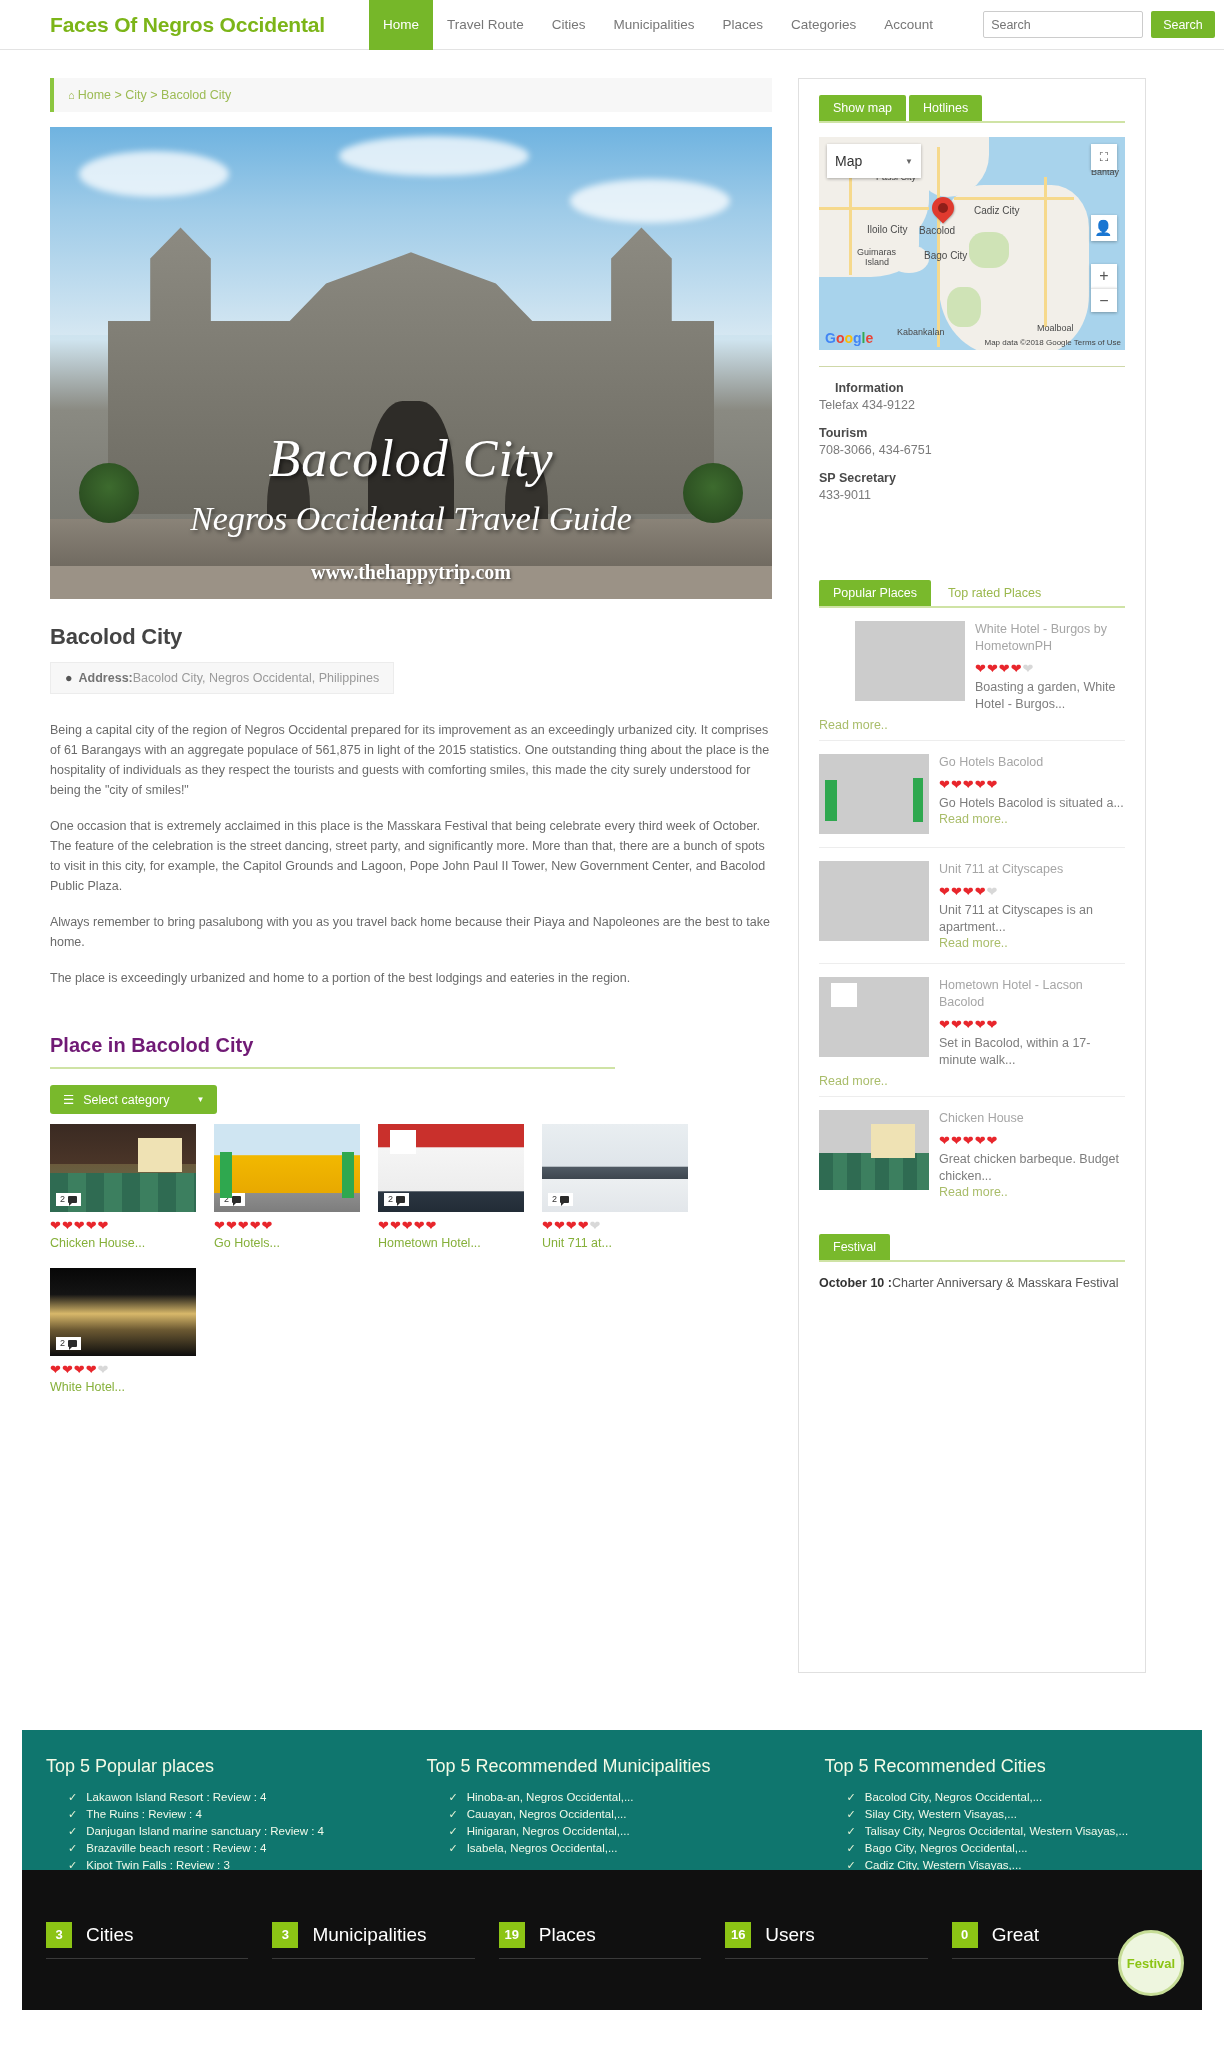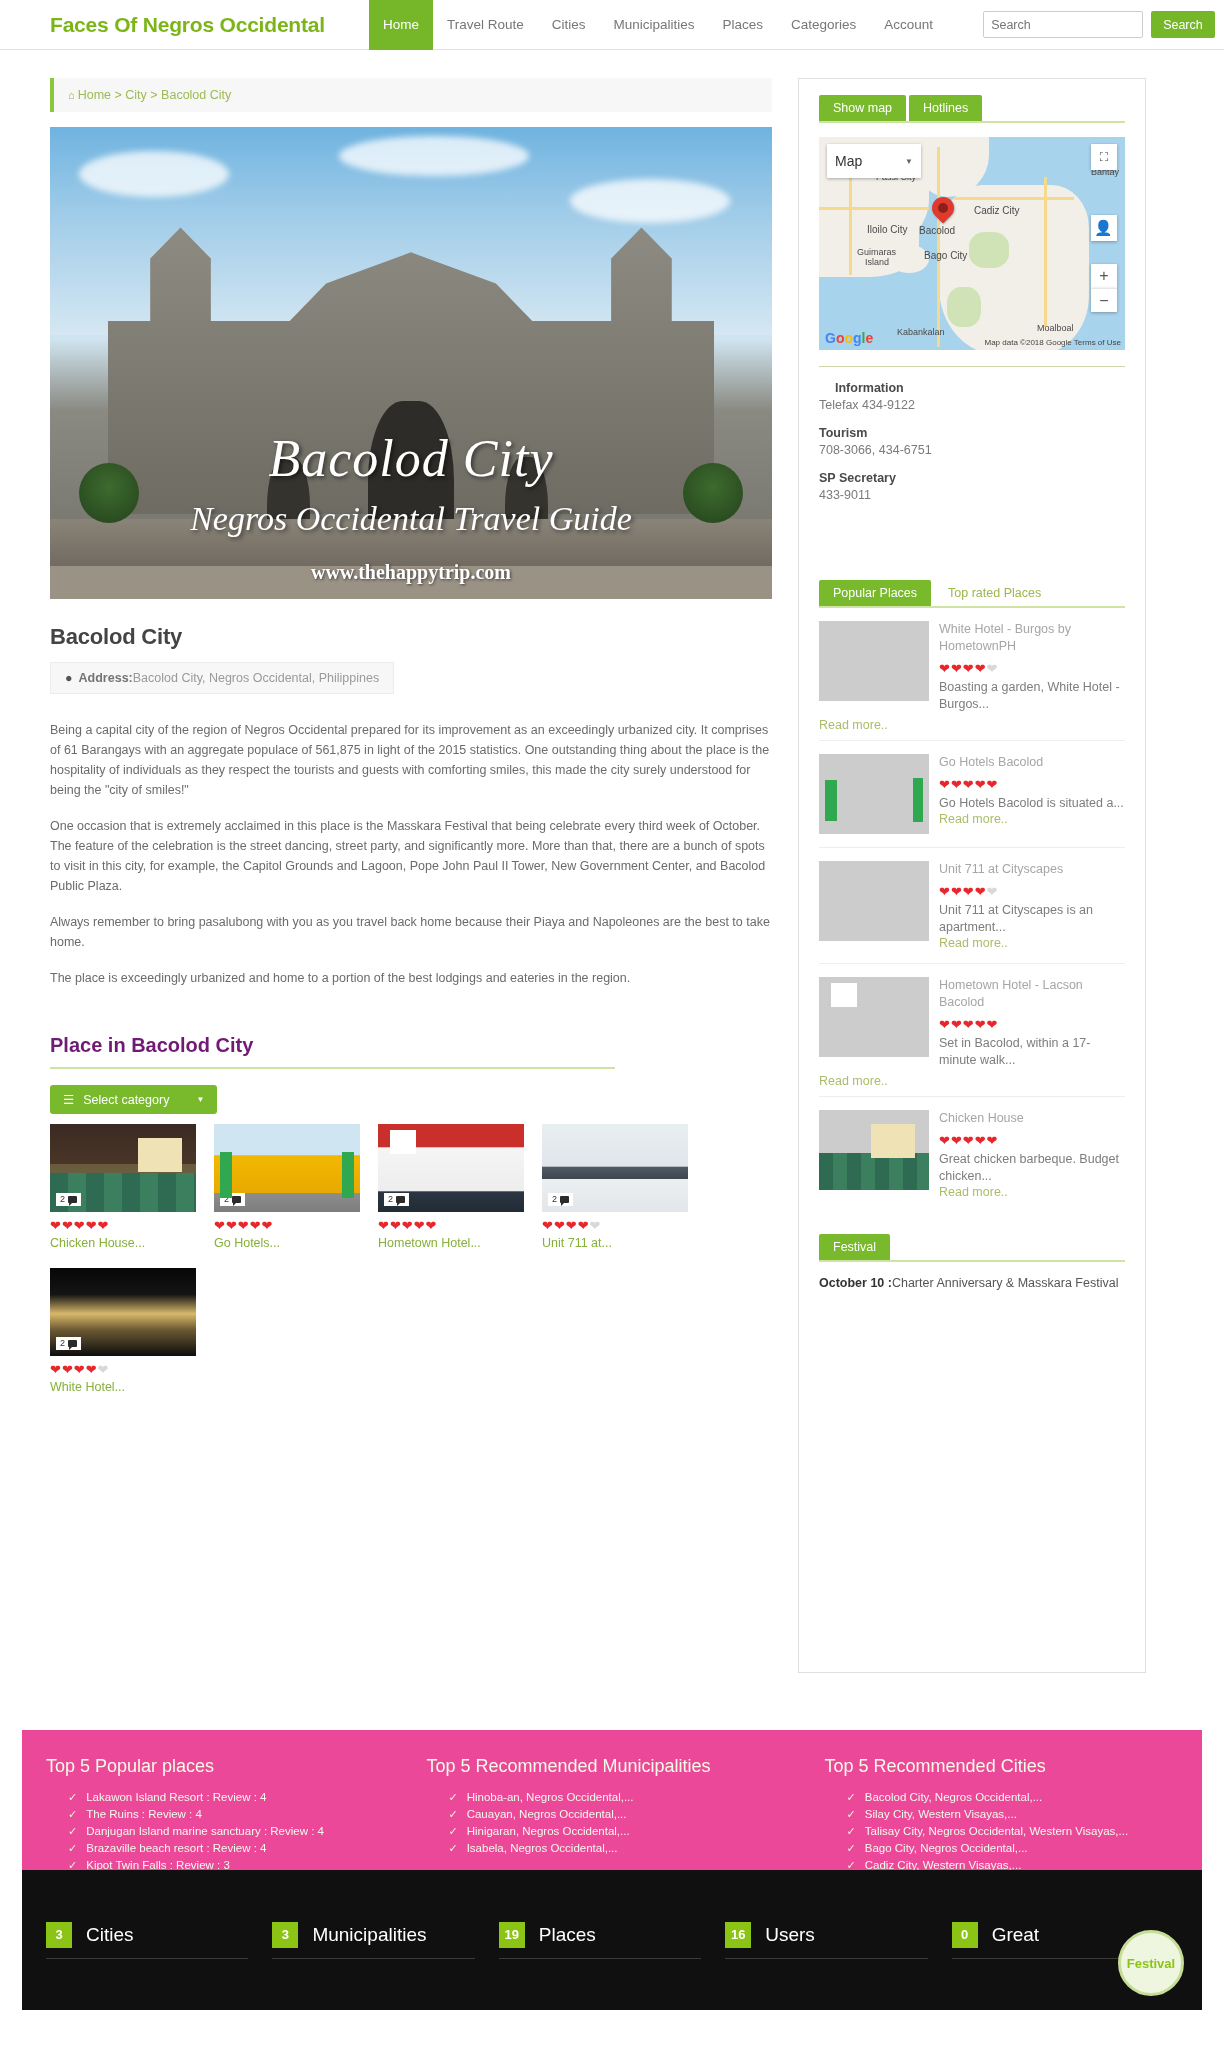--- a/index.html
+++ b/index.html
@@ -238,35 +238,35 @@
   .m-google span:nth-child(5){color:#34A853}.m-google span:nth-child(6){color:#EA4335}
   .m-attr { position:absolute; right:4px; bottom:3px; font-size:8px; color:#444; }
 
   .hr-olive { border:0; border-top:1px solid #cfd8a8; margin:16px 0 14px 0; }
   .info-block { margin-bottom:14px; }
   .info-head { font-weight:bold; color:#4a4a4a; font-size:12.5px; margin-bottom:3px; }
   .info-head.indent { padding-left:16px; }
   .info-val { color:#7b7b7b; font-size:12.5px; }
 
   .pp-item { display:flex; gap:10px; padding:13px 0; border-top:1px solid #ededed; }
-  .pp-item:first-of-type { border-top:0; }
+  .pp-item:first-of-type { border-top:0;margin-left:36px; }
   .pp-thumb { width:110px; height:80px; flex:0 0 110px; position:relative; overflow:hidden; background:#ccc; }
   .pp-body { flex:1; }
   .pp-title { color:#a6a6a6; font-size:12.5px; line-height:17px; margin-bottom:4px; cursor:pointer;}
   .pp-desc { color:#7d7d7d; font-size:12.5px; line-height:17px; }
   .pp-more { color:#a9bd6a; font-size:12.5px; cursor:pointer; }
 
   .fest-tabs { margin-top:22px; }
   .fest-line { margin-top:14px; font-size:12.5px; color:#555; }
   .fest-line b { color:#333; }
 
   
   .footer-green {
     position:absolute; left:22px; right:22px; top:1730px;
-    height:140px; background:#ec4899;
+    height:140px; background:#0f766e;
     padding:26px 24px 0 24px;
     display:flex;
     gap:27px;
   }
   .fcol { flex:1; }
   .fcol.two { flex:1.05 }
   .fcol h3 { color:#f4fbe6; font-size:18px; font-weight:normal; margin:0 0 12px 0; }
   .fcol ul { margin:0; padding:0 0 0 22px; list-style:none; }
   .fcol li { color:#f2faea; font-size:11.5px; line-height:17px; display:flex; gap:9px; align-items:flex-start; }
   .chk { color:#eaf6d8; font-size:11px; }

